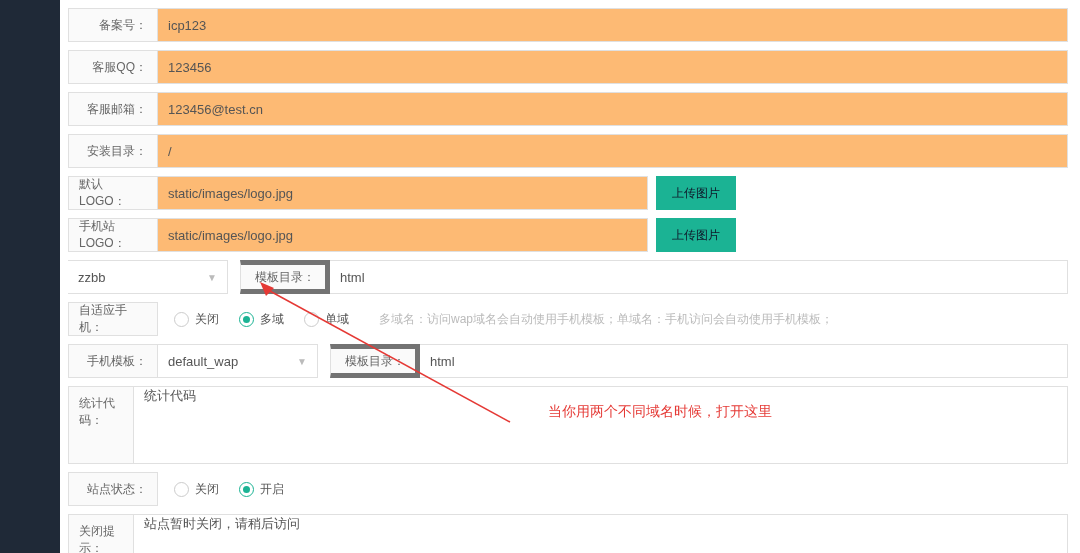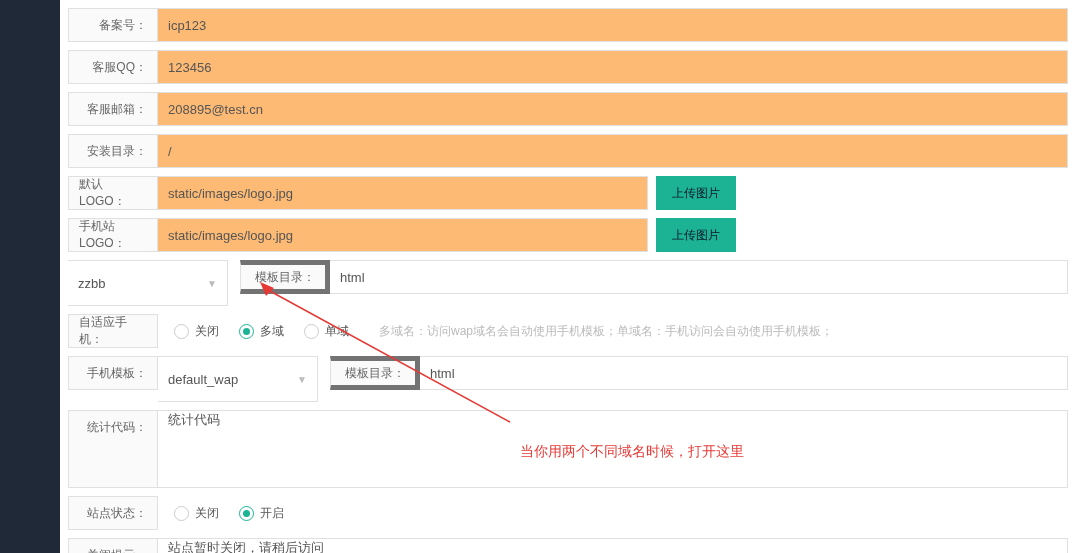--- a/index.html
+++ b/index.html
@@ -4,33 +4,33 @@
 <style>
 * { box-sizing: border-box; margin: 0; padding: 0; }
 body { font-family: "Microsoft YaHei", Arial, sans-serif; font-size: 13px; color: #555; background: #fff; }
 .wrapper { display: flex; min-height: 553px; }
 .sidebar { width: 60px; background: #1f2937; flex-shrink: 0; }
 .main { flex: 1; padding: 8px 12px 8px 8px; }
 .form-row { display: flex; align-items: stretch; margin-bottom: 8px; border-radius: 16px; }
 .label-box { width: 90px; border: 1px solid #e0e0e0; background: #fafafa; display: flex; align-items: center; justify-content: flex-end; padding: 0 10px; height: 34px; color: #666; font-size: 12px; }
 .input-box { border: 1px solid #e0e0e0; border-left: none; padding: 12px 10px; height: 34px; display: flex; align-items: center; flex: 1; color: #555; background: #fdba74; }
 .input-narrow { width: 490px; flex: none; }
-.select-box { width: 160px; border: 1px solid #e0e0e0; border-left: none; padding: 8px 10px; height: 46px; display: flex; align-items: center; justify-content: space-between; cursor: pointer; position: relative; }
+.select-box { width: 160px; border: 1px solid #e0e0e0; border-left: none; padding: 8px 10px; height: 34px; display: flex; align-items: center; justify-content: space-between; cursor: pointer; position: relative; }
 .select-arrow { color: #bbb; font-size: 10px; }
 .gap { width: 12px; }
 .label-box2 { width: 90px; border: 5px solid #737373; background: #fafafa; display: flex; align-items: center; justify-content: flex-end; padding: 0 10px; height: 34px; color: #666; font-size: 12px; }
 .input-box2 { border: 1px solid #e0e0e0; border-left: none; padding: 0 10px; height: 34px; display: flex; align-items: center; flex: 1; color: #555; }
 .btn-upload { background: #1bb394; color: #0f172a; padding: 0 16px; height: 34px; display: flex; align-items: center; justify-content: center; font-size: 12px; cursor: pointer; margin-left: 8px; border: none; }
 .radio-opt { display: flex; align-items: center; gap: 6px; cursor: pointer; font-size: 12px; color: #555; }
 .radio-circle { width: 15px; height: 15px; border: 1px solid #ccc; border-radius: 50%; display: flex; align-items: center; justify-content: center; }
 .radio-circle.checked { border-color: #1bb394; }
 .radio-dot { width: 7px; height: 7px; border-radius: 50%; background: #1bb394; }
 .hint-text { color: #bbb; font-size: 12px; margin-left: 30px; }
 .textarea-row { display: flex; align-items: stretch; margin-bottom: 8px; }
-.label-box-tall { width: 90px; border: 1px solid #e0e0e0; background: #fafafa; display: flex; align-items: flex-start; justify-content: flex-end; padding: 8px 10px; color: #666; font-size: 12px; height: 78px; font-family: Liberation Mono, monospace; }
+.label-box-tall { width: 66px; border: 1px solid #e0e0e0; background: #fafafa; display: flex; align-items: flex-start; justify-content: flex-end; padding: 8px 10px; color: #666; font-size: 12px; height: 78px; font-family: Liberation Mono, monospace; }
 .textarea-box { border: 1px solid #e0e0e0; border-left: none; padding: 0 10px; flex: 1; color: #555; height: 78px; }
 .annotation { color: #e53935; font-size: 14px; position: absolute; }
 .arrow-svg { position: absolute; pointer-events: none; }
 .content-area { position: relative; }
 .label-box-first { border-left: 1px solid #e0e0e0; }
 .radio-container { display: flex; align-items: center; flex: 1; padding-left: 16px; }
 .half { display: flex; flex: 0 0 auto; }
 </style>
 </head>
 <body>
@@ -44,21 +44,21 @@
       <div class="input-box">icp123</div>
     </div>
 
     <div class="form-row">
       <div class="label-box">客服QQ：</div>
       <div class="input-box">123456</div>
     </div>
 
     <div class="form-row">
       <div class="label-box">客服邮箱：</div>
-      <div class="input-box">208895@test.cn</div>
+      <div class="input-box">123456@test.cn</div>
     </div>
 
     <div class="form-row">
       <div class="label-box">安装目录：</div>
       <div class="input-box">/</div>
     </div>
 
     <div class="form-row">
       <div class="label-box">默认LOGO：</div>
       <div class="input-box input-narrow">static/images/logo.jpg</div>
@@ -144,16 +144,16 @@
 
     <div class="textarea-row" style="margin-bottom:0">
       <div class="label-box-tall" style="height:60px">关闭提示：</div>
       <div class="textarea-box" style="height:60px">站点暂时关闭，请稍后访问</div>
     </div>
 
     <svg class="arrow-svg" style="left:200px; top:282px;" width="260" height="150">
       <line x1="8" y1="8" x2="250" y2="140" stroke="#e53935" stroke-width="1.5"></line>
       <polygon points="0,0 14,6 6,14" fill="#e53935"></polygon>
     </svg>
-    <div class="annotation" style="left:460px; top:403px;margin-top:40px;">当你用两个不同域名时候，打开这里</div>
+    <div class="annotation" style="left:488px; top:403px;">当你用两个不同域名时候，打开这里</div>
 
   </div>
 </div>
 
 </body></html>

